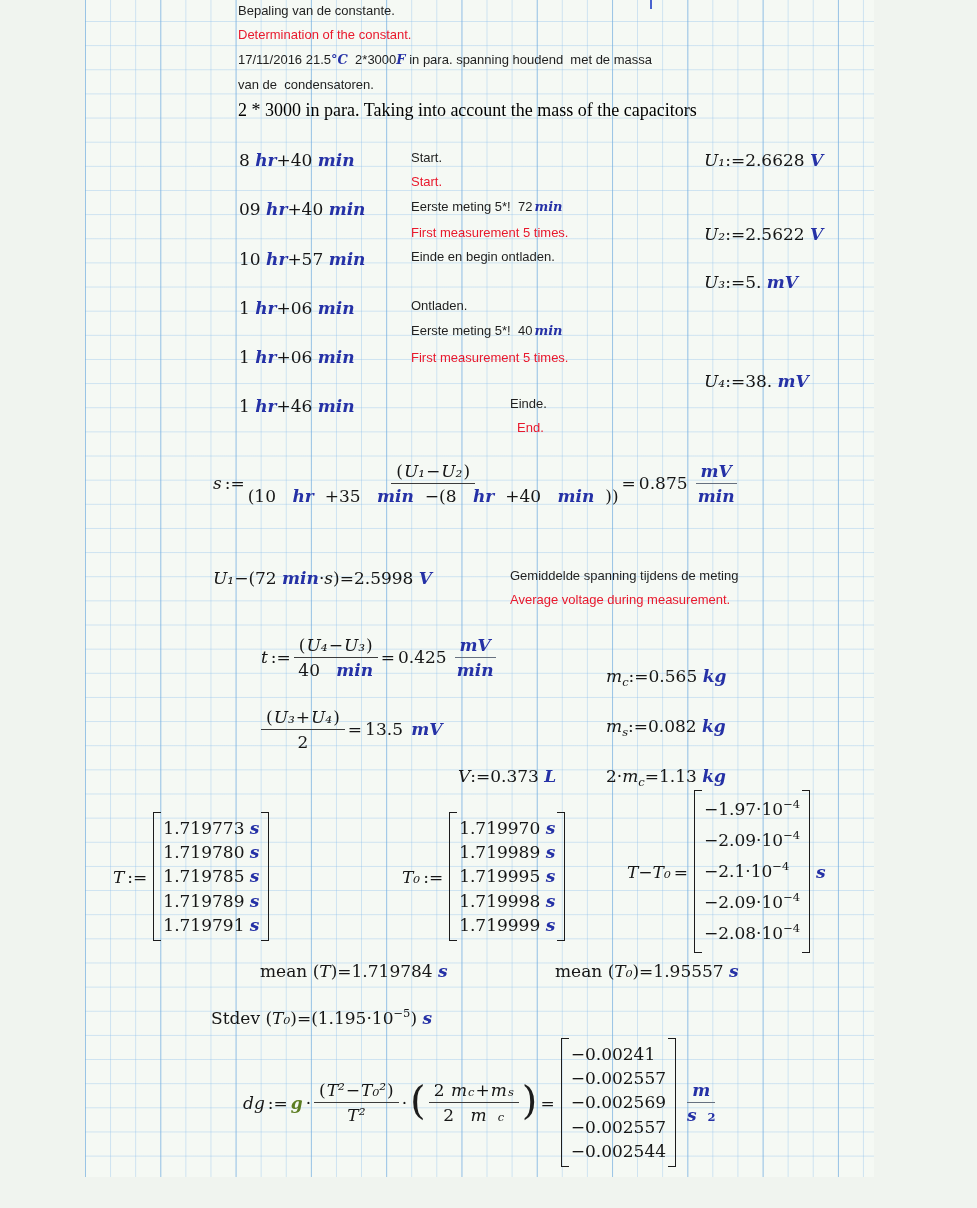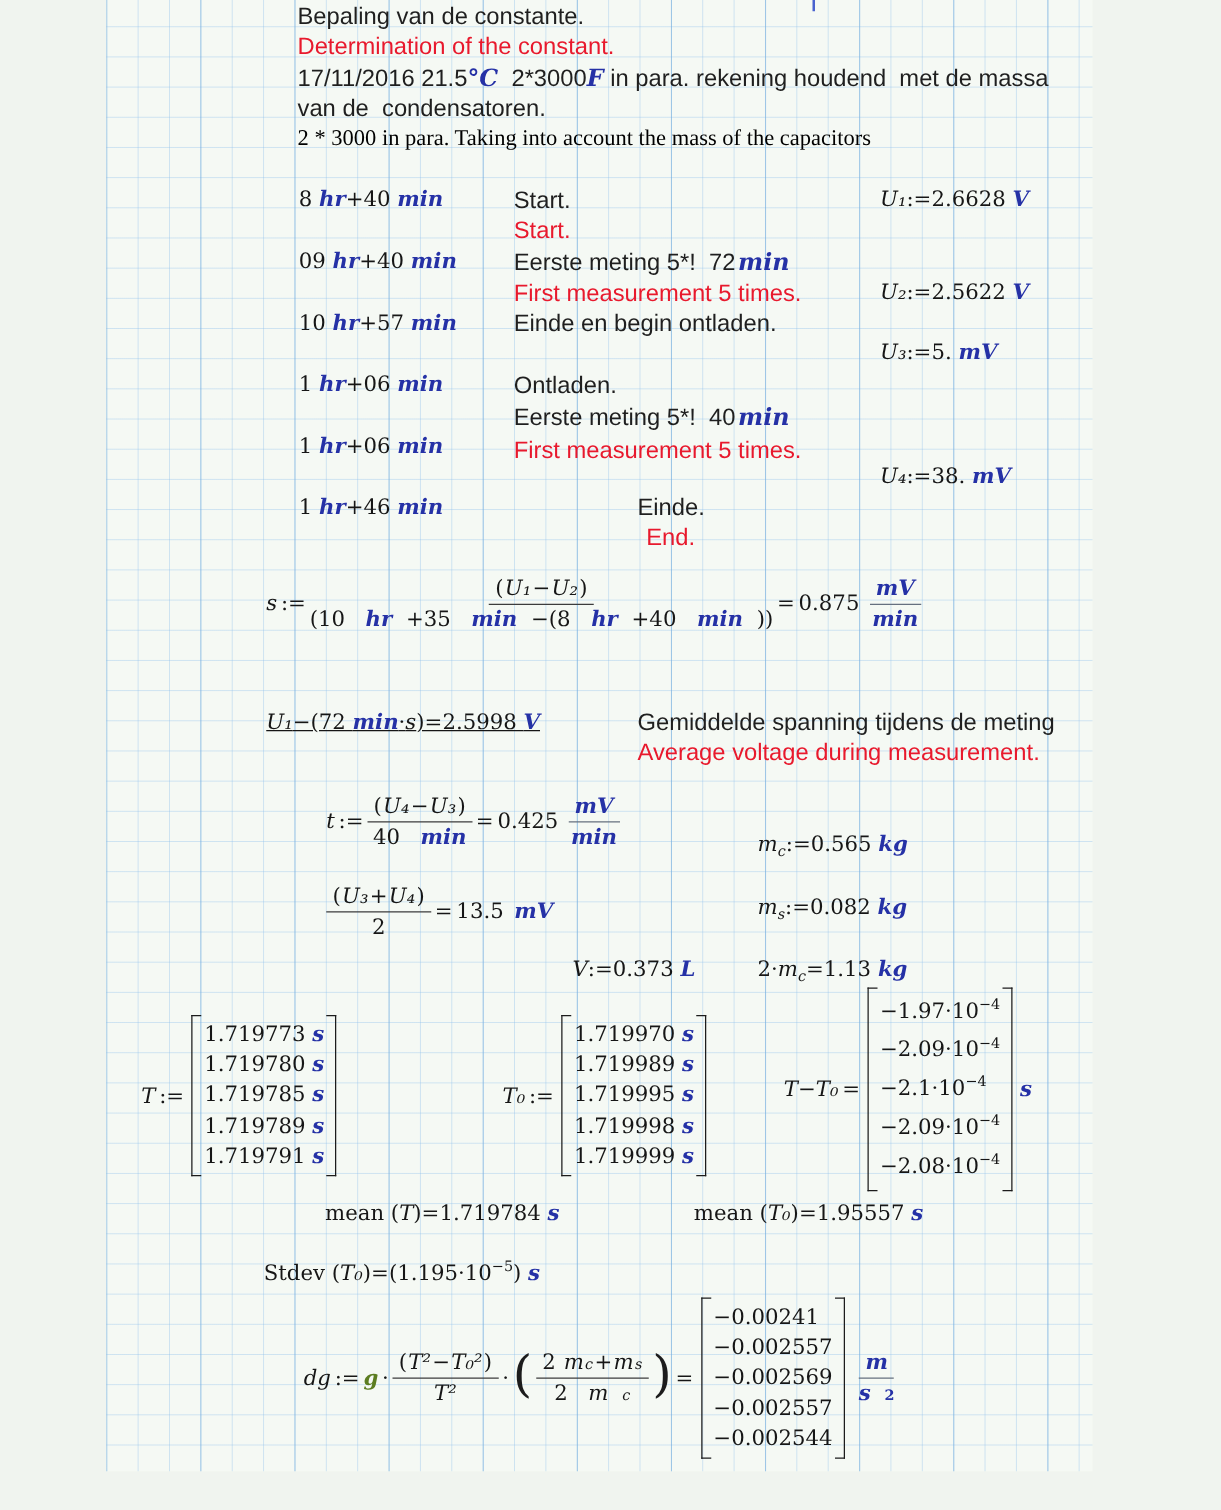--- a/index.html
+++ b/index.html
@@ -13,21 +13,21 @@
     background-color:#f5f9f4;
     background-image:
       linear-gradient(to right, rgba(110,170,220,0.55) 1px, transparent 1px),
       linear-gradient(to right, rgba(140,190,235,0.38) 1px, transparent 1px),
       linear-gradient(to bottom, rgba(140,190,235,0.38) 1px, transparent 1px);
     background-size:75.3px 24.15px, 25.1px 24.15px, 25.1px 24.15px;
     background-position:0 0, 0 0, 0 21px;
   }
   .abs{position:absolute;white-space:pre;}
   .abs span, .abs sub, .abs sup{white-space:pre;}
-  .sans{font-family:"Liberation Sans",sans-serif;font-size:19px;color:#1f1f1f;}
+  .sans{font-family:"Liberation Sans",sans-serif;font-size:13px;color:#1f1f1f;}
   .red{color:#e8192d;}
   .redserif{font-family:"Liberation Serif",serif;font-size:18px;color:#000000;}
   .math{font-family:"DejaVu Serif",serif;font-size:17px;color:#161616;}
   .it{font-style:italic;}
   .u{color:#2531a6;font-weight:bold;font-style:italic;font-family:"DejaVu Serif",serif;}
   .g{color:#5c7d21;font-weight:bold;font-style:italic;}
   .row{display:flex;align-items:center;gap:3px;}
   .frac{display:inline-flex;flex-direction:column;align-items:center;vertical-align:middle;}
   .frac .fn{display:flex;align-items:baseline;gap:1px;padding:0 5px 2px;border-bottom:1.4px solid #3c3c3c;}
   .frac .fd{display:flex;align-items:baseline;gap:11px;padding-top:2px;}
@@ -45,21 +45,21 @@
   .tick{position:absolute;width:2px;height:9px;background:#4a63cf;}
 </style>
 </head>
 <body>
 
 <div class="sheet"></div>
 <div class="tick" style="left:650px;top:0;"></div>
 
 <div class="abs sans" style="left:238px;top:3px;"><span>Bepaling van de constante.</span></div>
 <div class="abs sans red" style="left:238px;top:27px;"><span>Determination of the constant.</span></div>
-<div class="abs sans" style="left:238px;top:52px;"><span>17/11/2016 21.5</span><span class="u">°C</span><span>  2*3000</span><span class="u">F</span><span> in para. rekening houdend  met de massa</span></div>
+<div class="abs sans" style="left:238px;top:52px;"><span>17/11/2016 21.5</span><span class="u">°C</span><span>  2*3000</span><span class="u">F</span><span> in para. spanning houdend  met de massa</span></div>
 <div class="abs sans" style="left:238px;top:77px;"><span>van de  condensatoren.</span></div>
 <div class="abs redserif" style="left:238px;top:100px;"><span>2 * 3000 in para. Taking into account the mass of the capacitors</span></div>
 
 <div class="abs math" style="left:239px;top:150px;"><span>8 </span><span class="u">hr</span><span>+40 </span><span class="u">min</span></div>
 <div class="abs math" style="left:239px;top:199px;"><span>09 </span><span class="u">hr</span><span>+40 </span><span class="u">min</span></div>
 <div class="abs math" style="left:239px;top:249px;"><span>10 </span><span class="u">hr</span><span>+57 </span><span class="u">min</span></div>
 <div class="abs math" style="left:239px;top:298px;"><span>1 </span><span class="u">hr</span><span>+06 </span><span class="u">min</span></div>
 <div class="abs math" style="left:239px;top:347px;"><span>1 </span><span class="u">hr</span><span>+06 </span><span class="u">min</span></div>
 <div class="abs math" style="left:239px;top:396px;"><span>1 </span><span class="u">hr</span><span>+46 </span><span class="u">min</span></div>
 
@@ -82,21 +82,21 @@
 <div class="abs row math" style="left:213px;top:452px;height:62px;">
   <span class="it">s</span><span>:=</span>
   <span class="frac">
     <span class="fn"><span>(</span><span class="it">U₁</span><span>−</span><span class="it">U₂</span><span>)</span></span>
     <span class="fd"><span>(10 </span><span class="u">hr</span><span>+35 </span><span class="u">min</span><span>−(8 </span><span class="u">hr</span><span>+40 </span><span class="u">min</span><span>))</span></span>
   </span>
   <span>=</span><span>0.875</span>
   <span class="frac ufr"><span class="fn">mV</span><span class="fd">min</span></span>
 </div>
 
-<div class="abs math" style="left:213px;top:568px;text-decoration:underline;"><span class="it">U₁</span><span>−(72 </span><span class="u">min</span><span>·</span><span class="it">s</span><span>)=2.5998 </span><span class="u">V</span></div>
+<div class="abs math" style="left:213px;top:568px;"><span class="it">U₁</span><span>−(72 </span><span class="u">min</span><span>·</span><span class="it">s</span><span>)=2.5998 </span><span class="u">V</span></div>
 <div class="abs sans" style="left:510px;top:568px;"><span>Gemiddelde spanning tijdens de meting</span></div>
 <div class="abs sans red" style="left:510px;top:592px;"><span>Average voltage during measurement.</span></div>
 
 <div class="abs row math" style="left:261px;top:628px;height:58px;">
   <span class="it">t</span><span>:=</span>
   <span class="frac">
     <span class="fn"><span>(</span><span class="it">U₄</span><span>−</span><span class="it">U₃</span><span>)</span></span>
     <span class="fd"><span>40 </span><span class="u">min</span></span>
   </span>
   <span>=</span><span>0.425</span>

